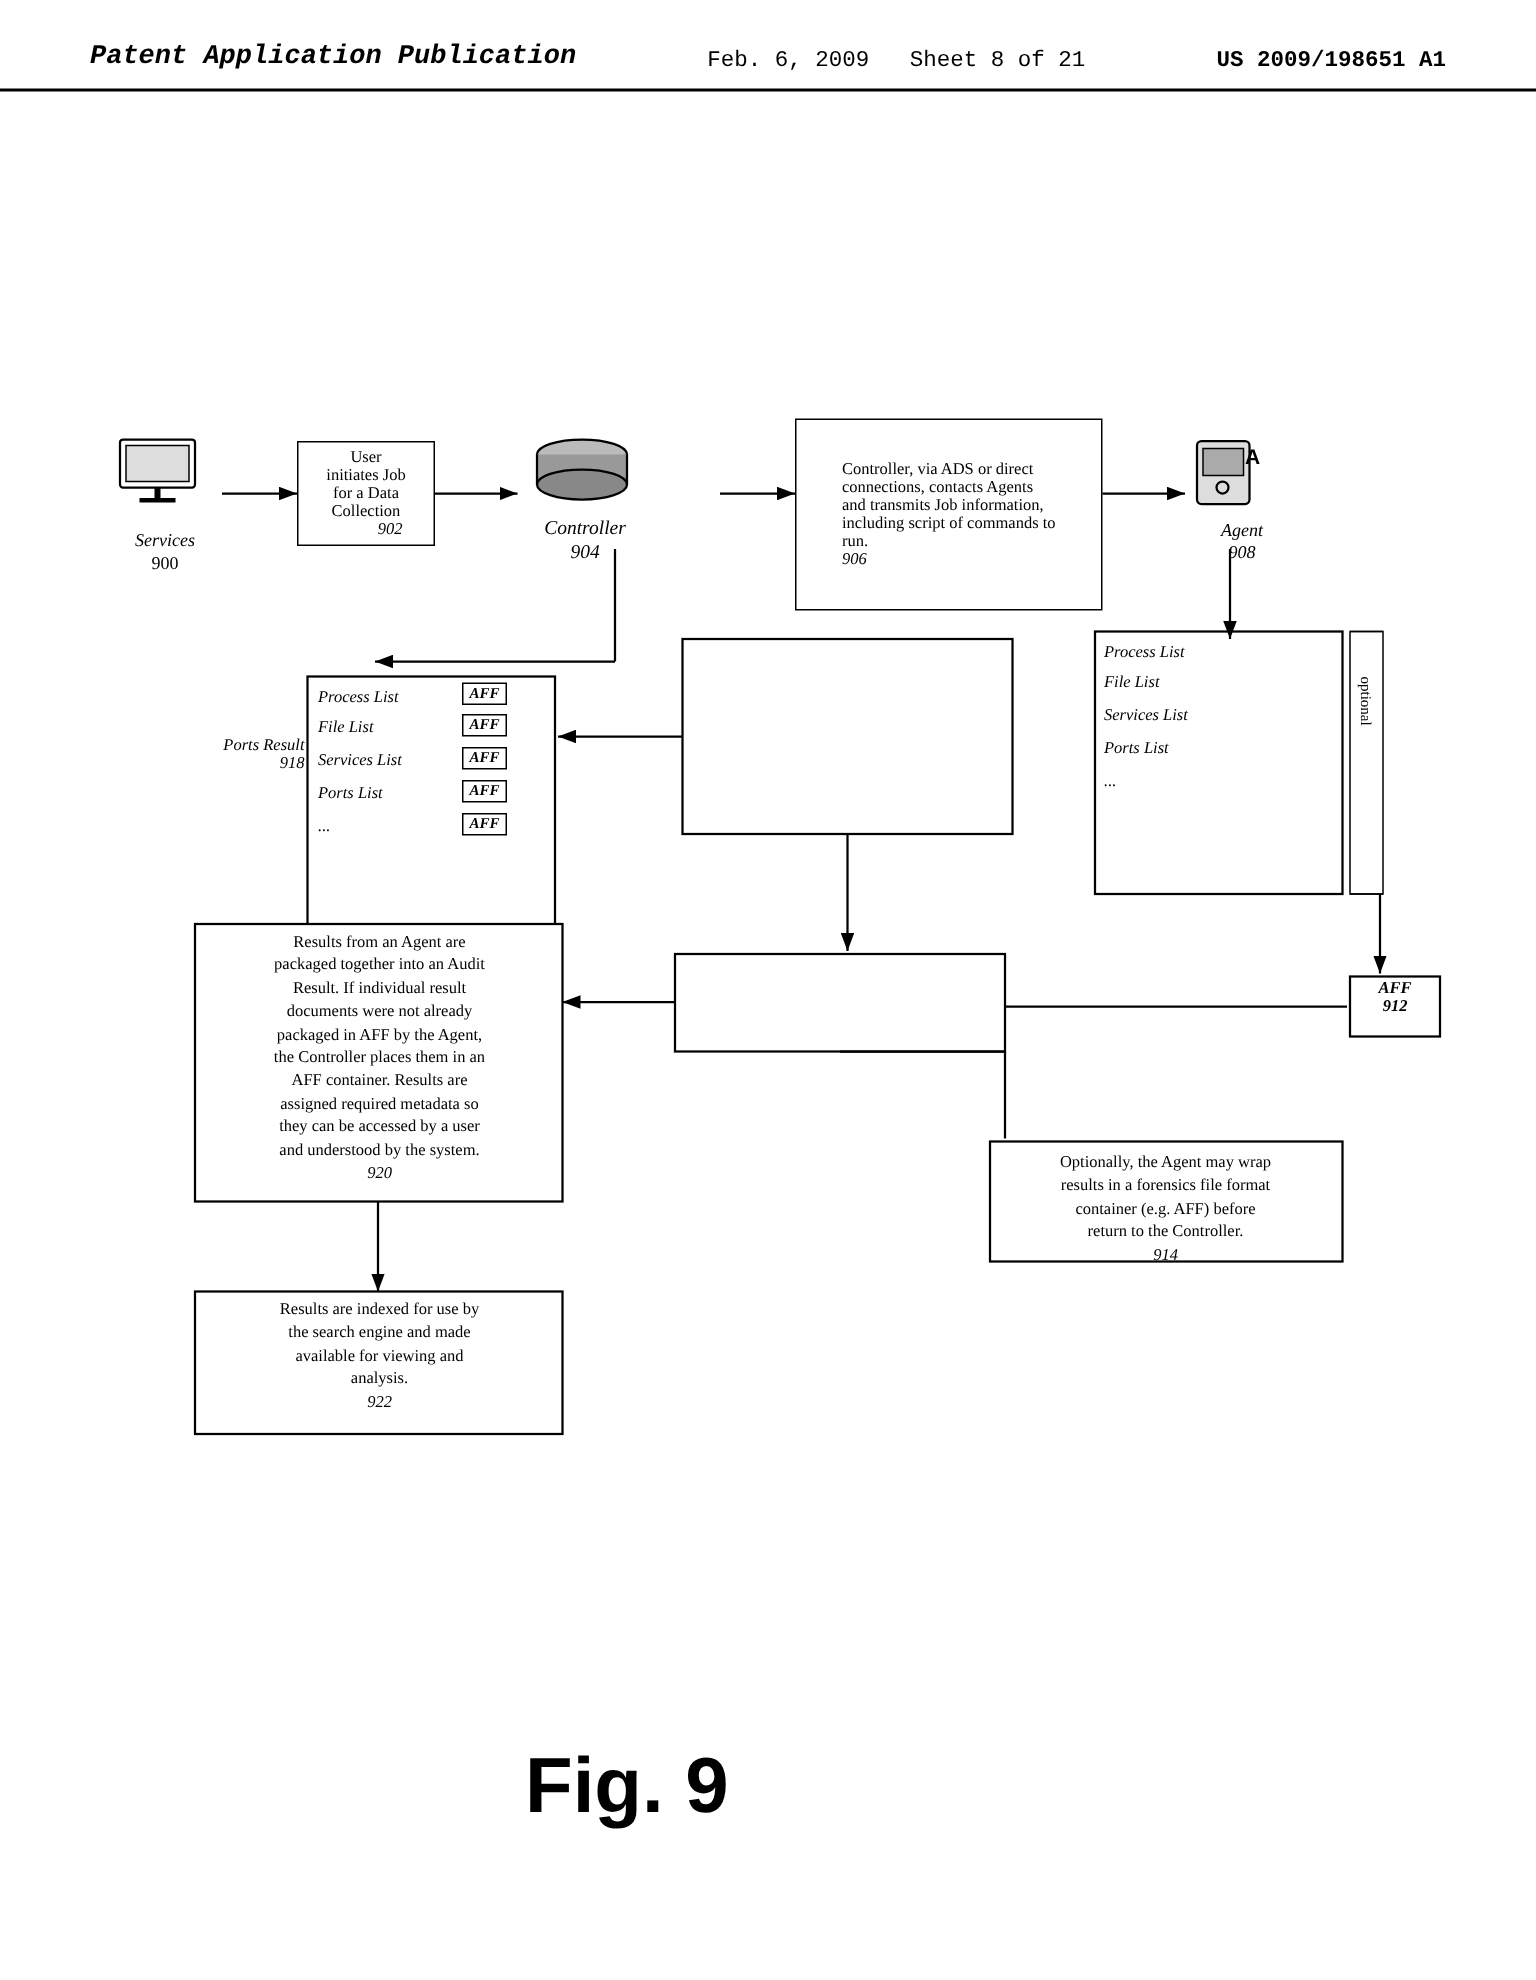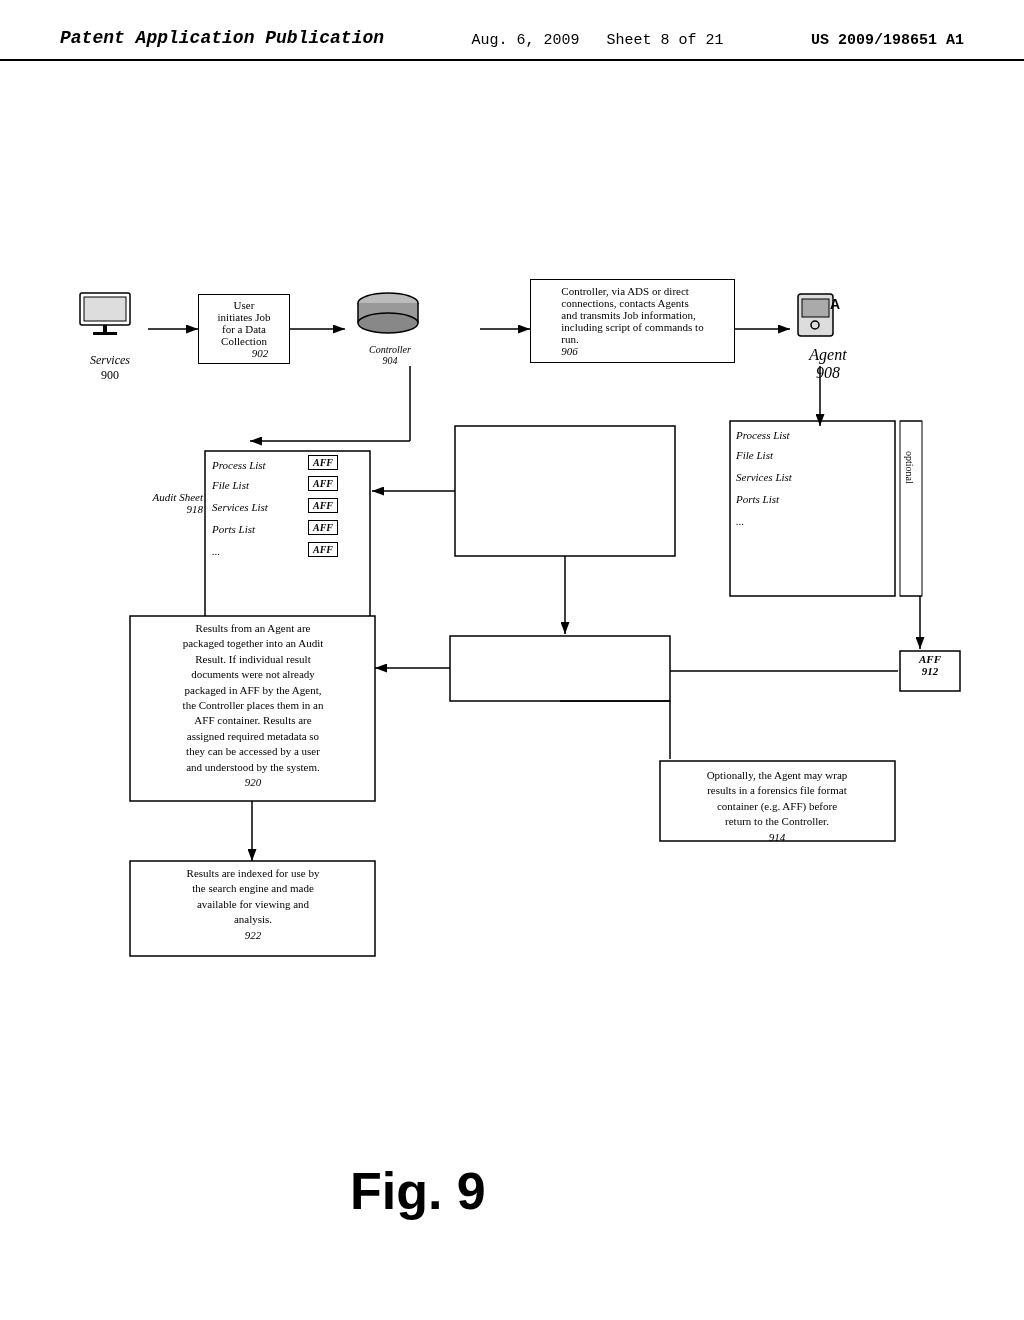--- a/index.html
+++ b/index.html
@@ -85,21 +85,21 @@
       position: absolute;
     }
 
   </style>
 </head>
 <body>
 
 <div class="header">
   <div class="header-left">Patent Application Publication</div>
   <div class="header-center">
-    <span>Aug. 6, 2009</span>&nbsp;&nbsp;&nbsp;<span>Sheet 8 of 21</span>
+    <span>Feb. 6, 2009</span>&nbsp;&nbsp;&nbsp;<span>Sheet 8 of 21</span>
   </div>
   <div class="header-right">US 2009/198651 A1</div>
 </div>
 
 <div class="diagram-area">
 
   <svg class="diagram-svg" xmlns="http://www.w3.org/2000/svg">
 
     <defs>
       <marker id="arrowhead" markerWidth="8" markerHeight="6" refX="8" refY="3" orient="auto">
@@ -187,61 +187,61 @@
     <svg width="80" height="55" viewBox="0 0 80 55">
 
       <ellipse cx="40" cy="14" rx="30" ry="10" fill="#bbb" stroke="#000" stroke-width="1.5"></ellipse>
       <rect x="10" y="14" width="60" height="20" fill="#999" stroke="none"></rect>
       <ellipse cx="40" cy="34" rx="30" ry="10" fill="#888" stroke="#000" stroke-width="1.5"></ellipse>
       <line x1="10" y1="14" x2="10" y2="34" stroke="#000" stroke-width="1.5"></line>
       <line x1="70" y1="14" x2="70" y2="34" stroke="#000" stroke-width="1.5"></line>
     </svg>
   </div>
 
-  <div style="position:absolute; left:355px; top:283px; font-size:10px; text-align:center; width:70px;">
+  <div style="position:absolute; left:355px; top:283px; font-size:13px; text-align:center; width:70px;">
     <div style="font-style:italic;">Controller</div>
     <div style="font-style:italic;">904</div>
   </div>
 
-  <div class="box" style="left:530px; top:218px; width:205px; height:84px; font-size:11px; text-align:left; padding:8px;">
+  <div class="box" style="left:530px; top:218px; width:205px; height:128px; font-size:11px; text-align:left; padding:8px;">
     <div>Controller, via ADS or direct<br>connections, contacts Agents<br>and transmits Job information,<br>including script of commands to<br>run.<br><span style="font-style:italic;">906</span></div>
   </div>
 
   <div style="position:absolute; left:790px; top:228px;">
     <svg width="55" height="55" viewBox="0 0 55 55">
 
       <rect x="8" y="5" width="35" height="42" rx="3" fill="#ddd" stroke="#000" stroke-width="1.5"></rect>
       <rect x="12" y="10" width="27" height="18" fill="#aaa" stroke="#000" stroke-width="1"></rect>
       <circle cx="25" cy="36" r="4" fill="none" stroke="#000" stroke-width="1.5"></circle>
 
       <text x="40" y="20" font-size="14" font-weight="bold" font-family="Arial">A</text>
     </svg>
   </div>
 
-  <div style="position:absolute; left:798px; top:285px; font-size:16px; text-align:center; width:60px;">
+  <div style="position:absolute; left:798px; top:285px; font-size:12px; text-align:center; width:60px;">
     <div style="font-style:italic;">Agent</div>
     <div style="font-style:italic;">908</div>
   </div>
 
   <div style="position:absolute; left:736px; top:368px; font-size:11px; font-style:italic;">Process List</div>
   <div style="position:absolute; left:736px; top:388px; font-size:11px; font-style:italic;">File List</div>
   <div style="position:absolute; left:736px; top:410px; font-size:11px; font-style:italic;">Services List</div>
   <div style="position:absolute; left:736px; top:432px; font-size:11px; font-style:italic;">Ports List</div>
   <div style="position:absolute; left:736px; top:454px; font-size:11px; font-style:italic;">...</div>
 
   <div class="optional-text" style="left:904px; top:390px; font-size:10px;">optional</div>
 
   <div style="position:absolute; left:905px; top:592px; font-size:11px; font-style:italic; font-weight:bold; text-align:center; width:50px;">
     <div>AFF</div>
     <div>912</div>
   </div>
 
 
   <div style="position:absolute; left:95px; top:430px; font-size:11px; font-style:italic; text-align:right; width:108px;">
-    <div>Audit Sheet</div>
+    <div>Ports Result</div>
     <div>918</div>
   </div>
 
   <div style="position:absolute; left:212px; top:398px; font-size:11px; font-style:italic;">Process List</div>
   <div style="position:absolute; left:212px; top:418px; font-size:11px; font-style:italic;">File List</div>
   <div style="position:absolute; left:212px; top:440px; font-size:11px; font-style:italic;">Services List</div>
   <div style="position:absolute; left:212px; top:462px; font-size:11px; font-style:italic;">Ports List</div>
   <div style="position:absolute; left:212px; top:484px; font-size:11px; font-style:italic;">...</div>
 
   <div style="position:absolute; left:308px; top:394px; border:1px solid #000; font-size:10px; font-style:italic; font-weight:bold; padding:1px 4px;">AFF</div>

